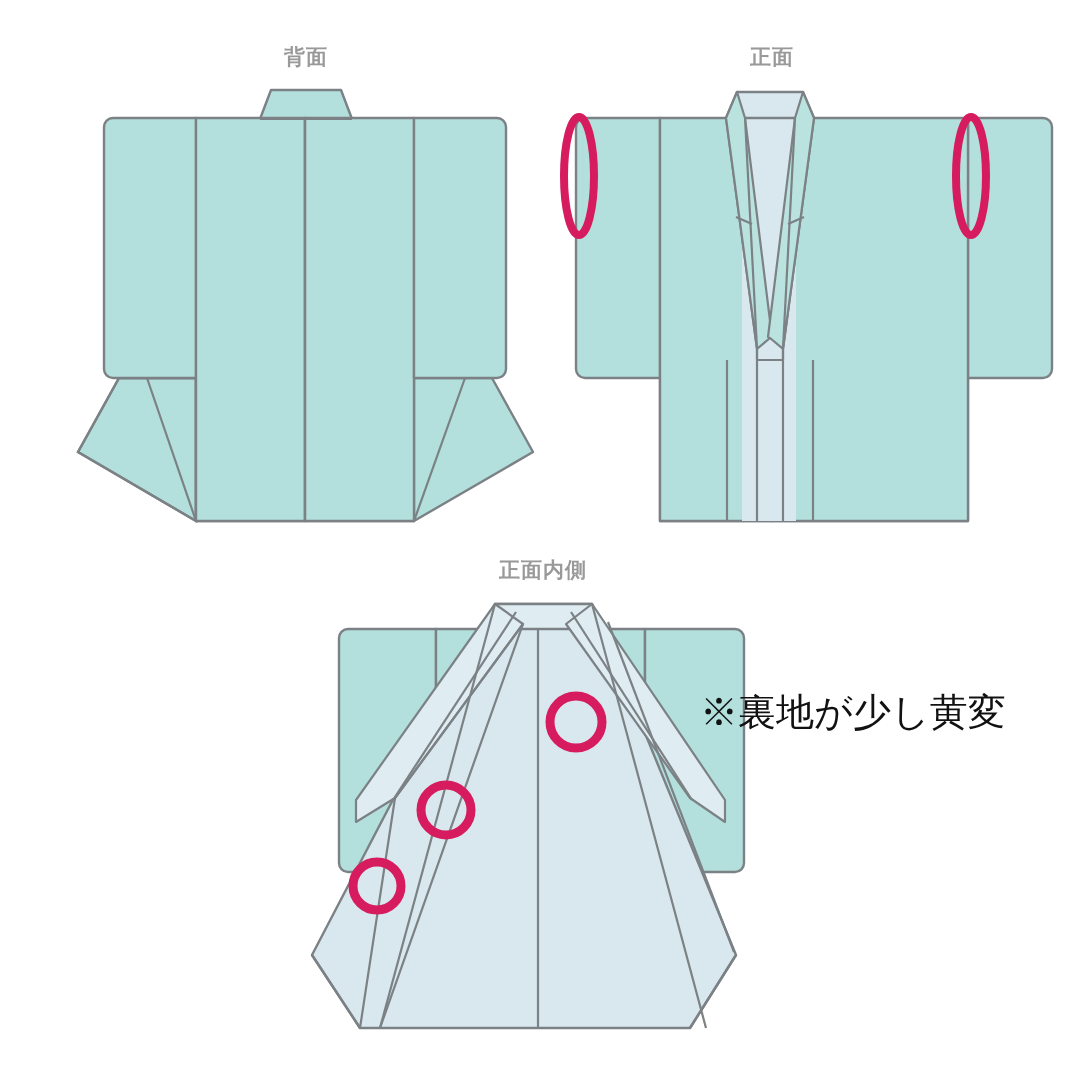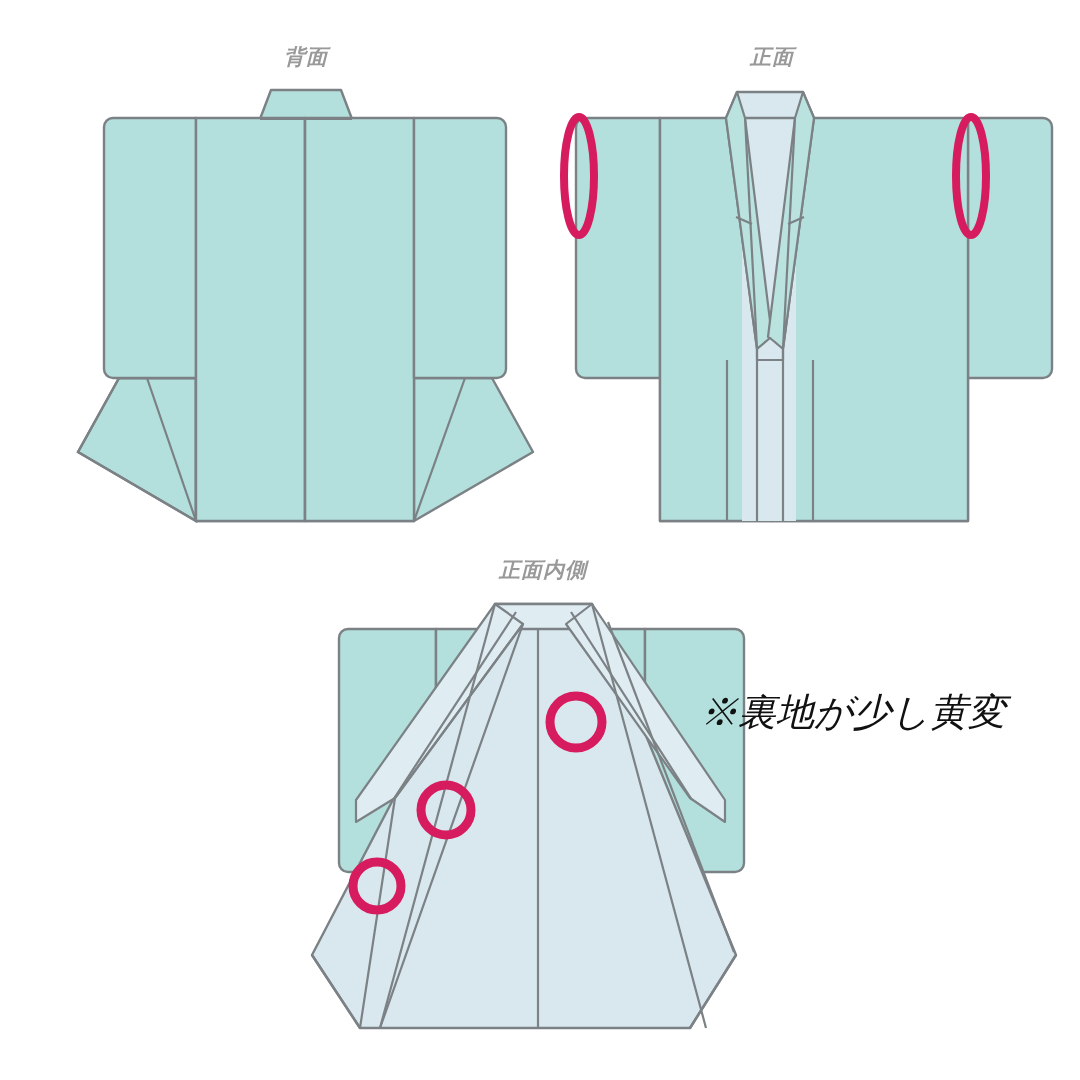--- a/index.html
+++ b/index.html
@@ -13,21 +13,20 @@
     height: 1080px;
     font-family: "Liberation Sans", "DejaVu Sans", sans-serif;
     overflow: hidden;
     position: relative;
   }
   #stage {
     position: relative;
     width: 1080px;
     height: 951px;
     background: #ffffff;
-    font-style: italic;
   }
   svg.diagram {
     display: block;
     width: 1080px;
     height: 1080px;
   }
   .view-label {
     font-family: "Liberation Sans", "DejaVu Sans", sans-serif;
     font-size: 21px;
     font-weight: bold;

